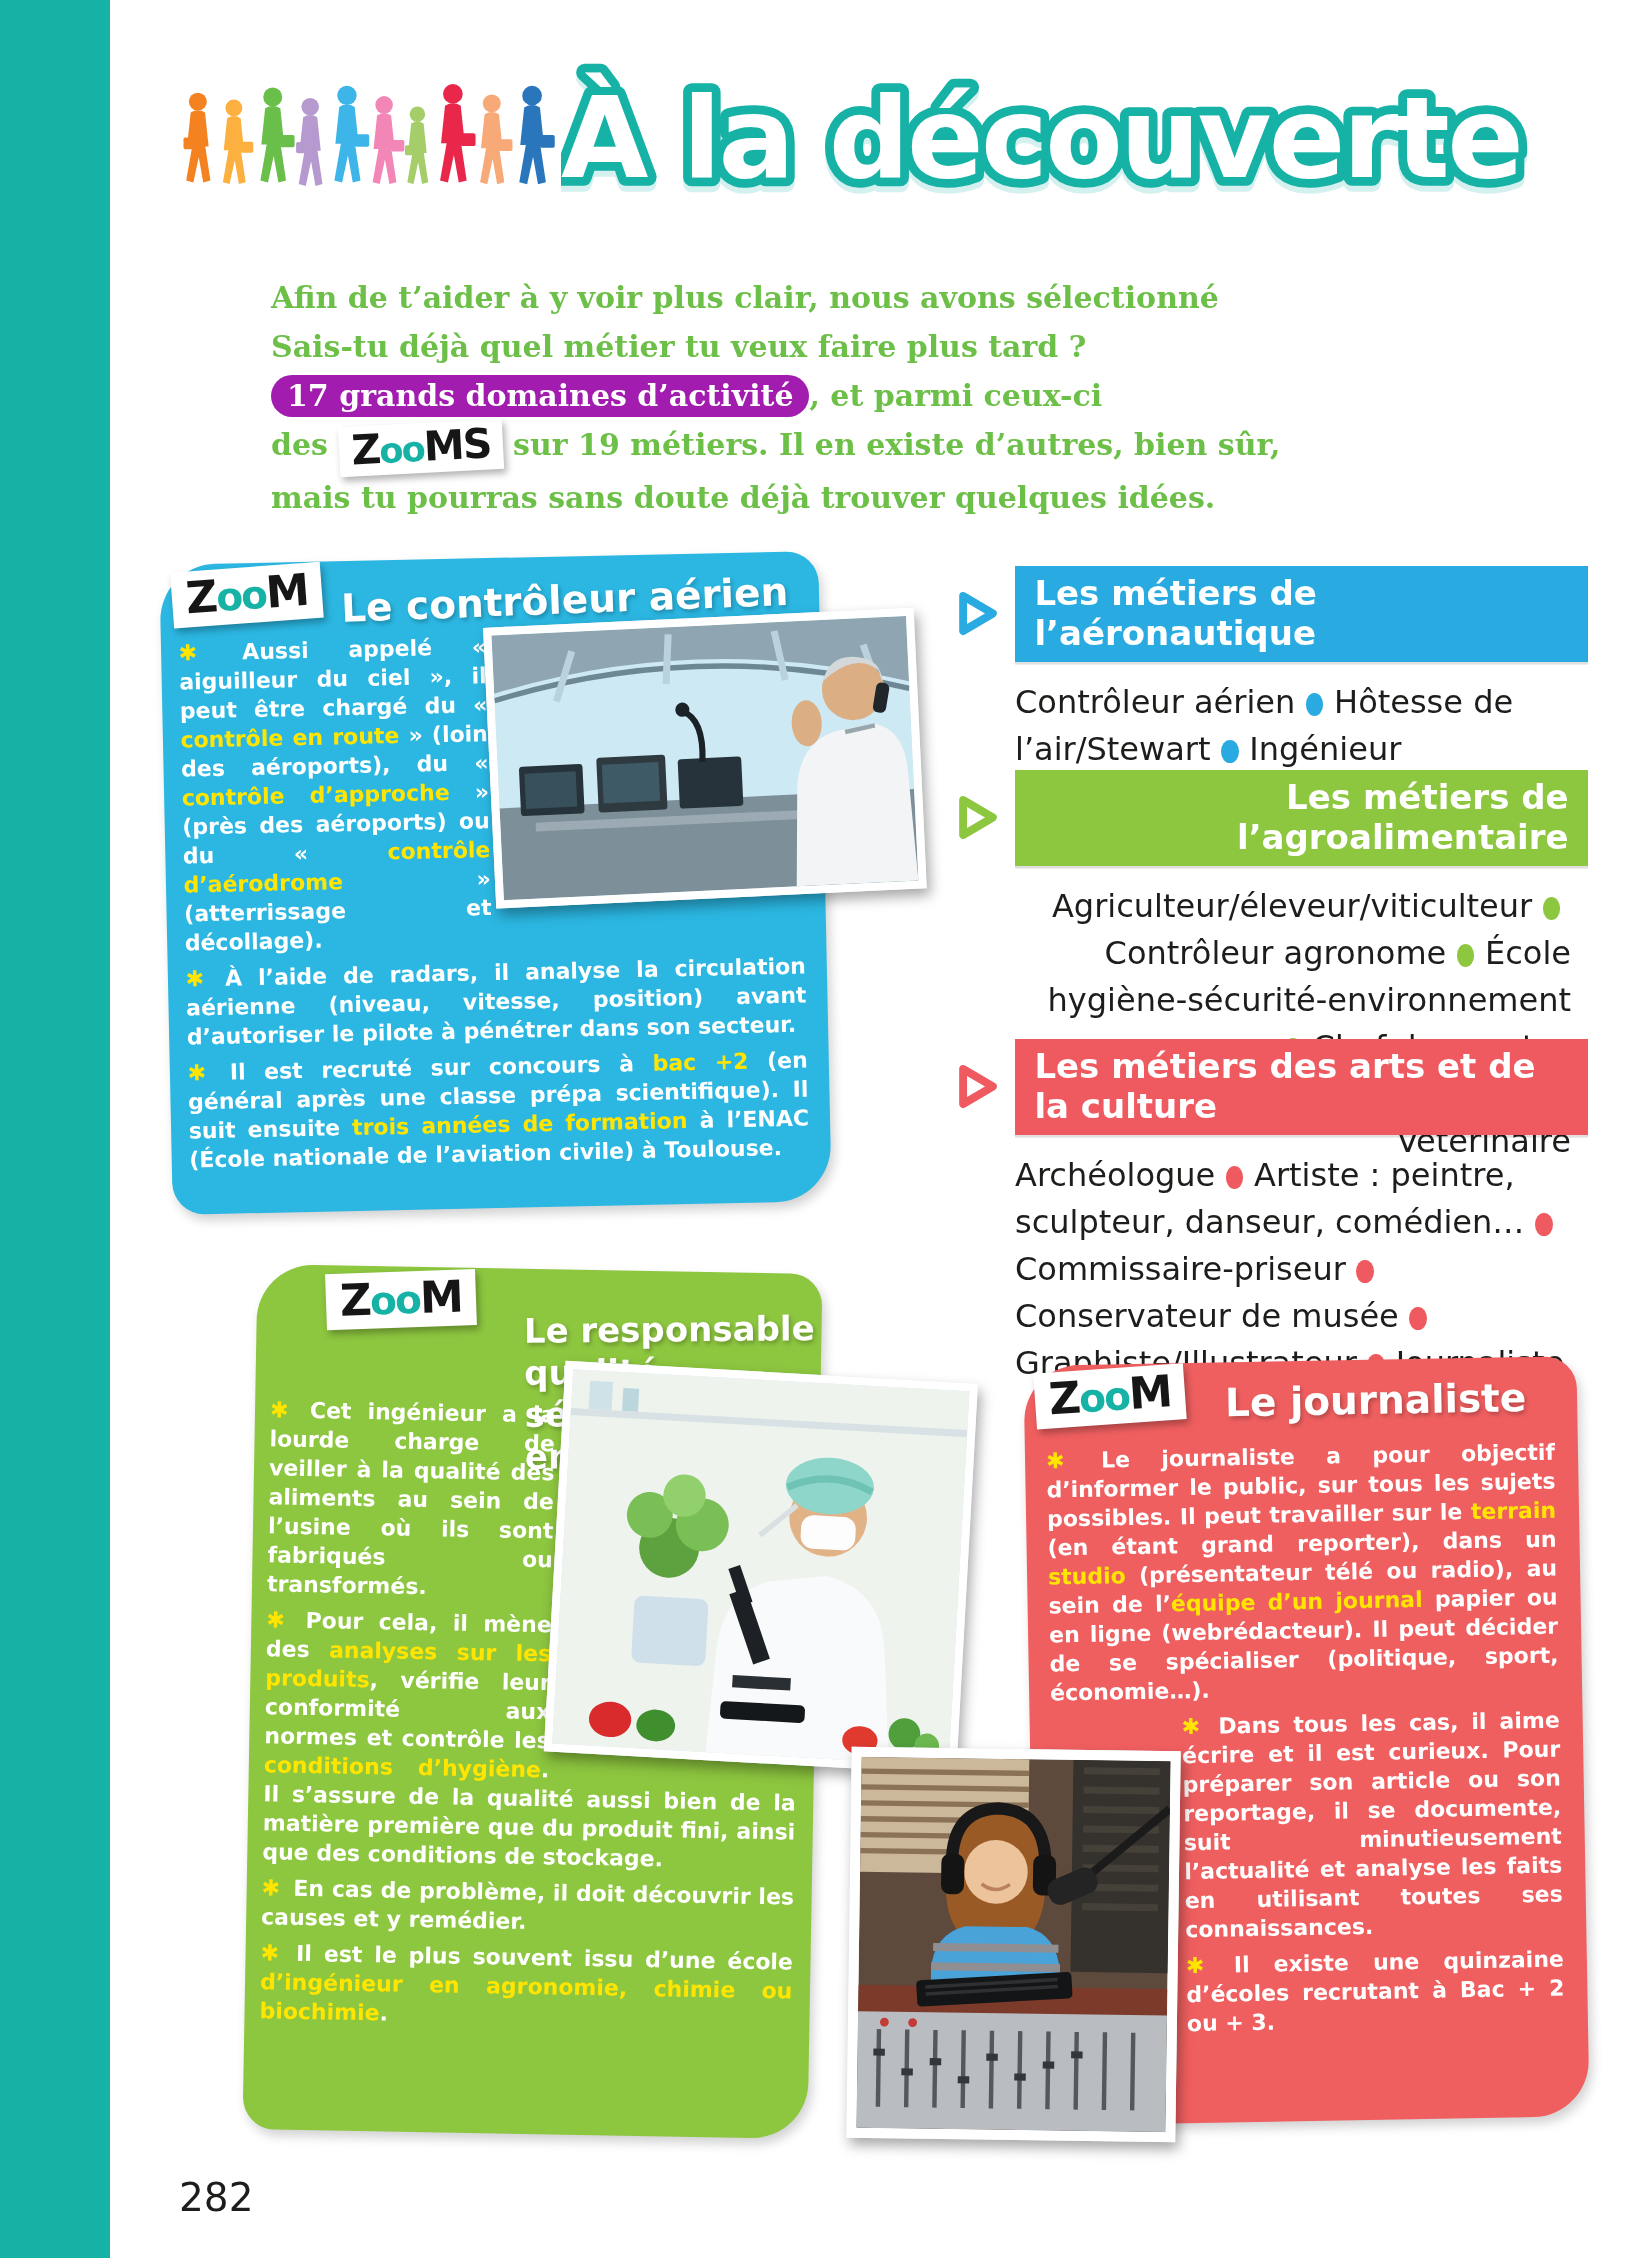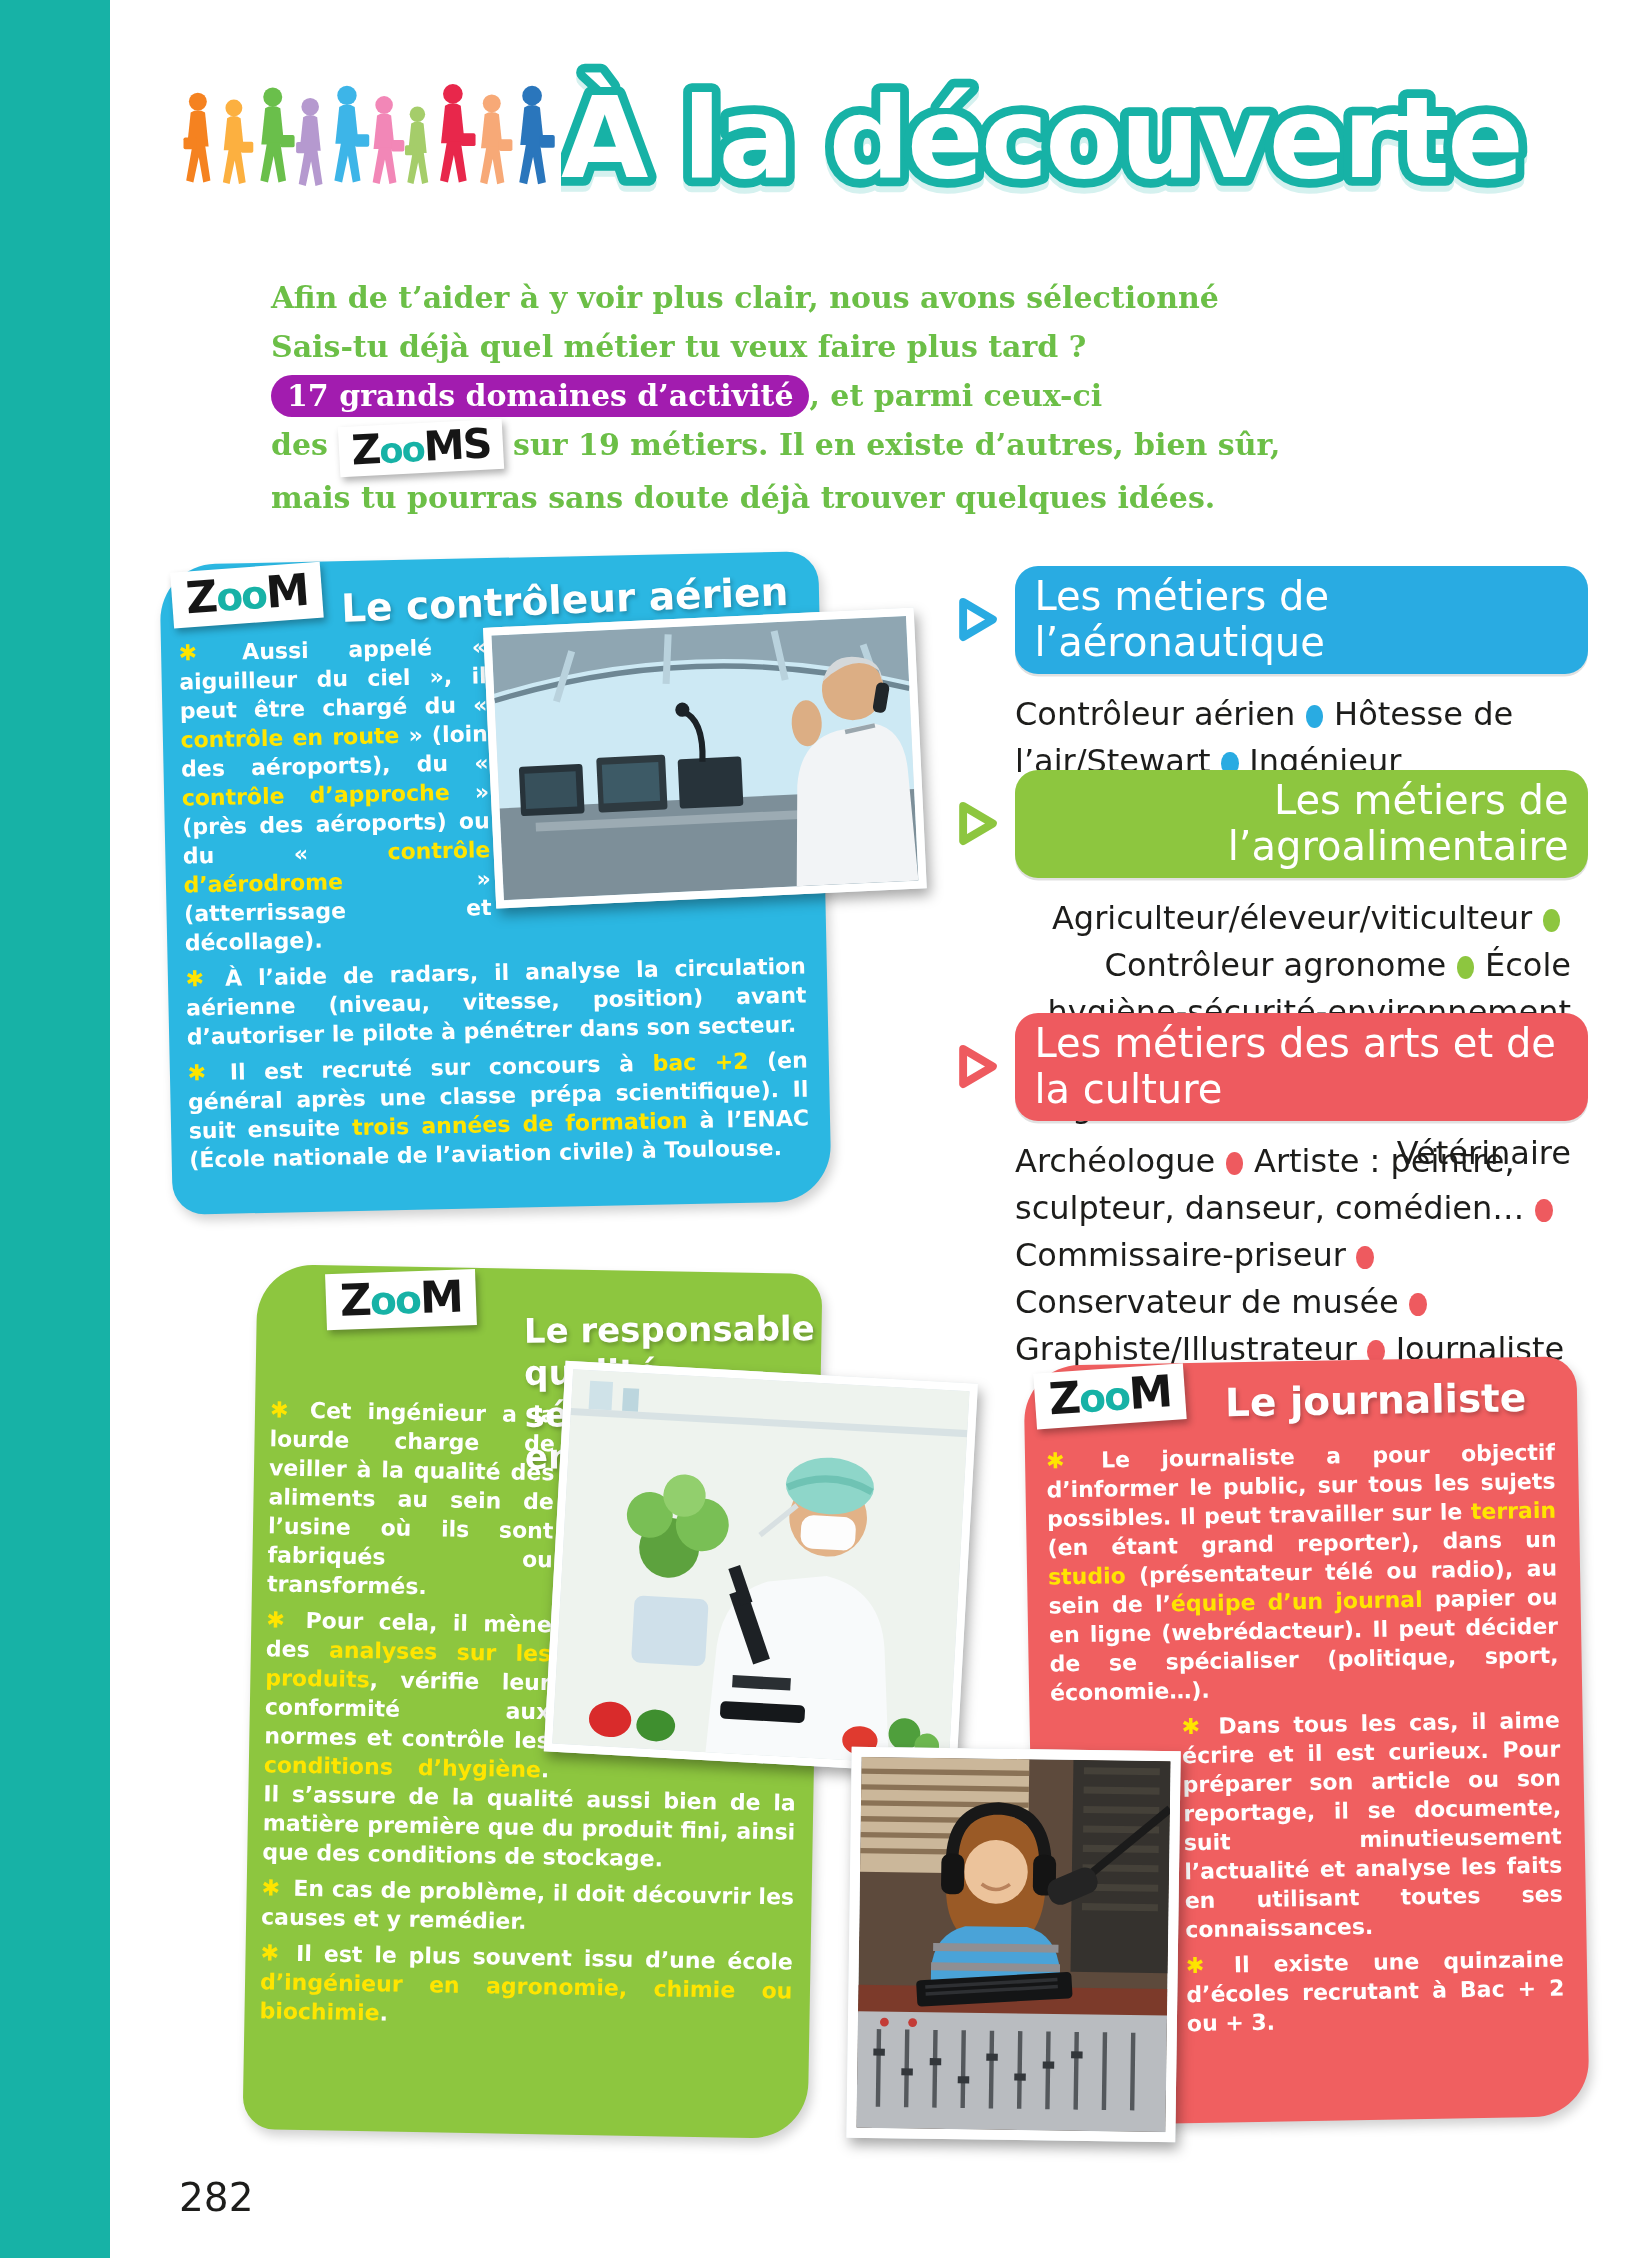--- a/index.html
+++ b/index.html
@@ -62,25 +62,25 @@
   
   .photo{position:absolute;border:8.8px solid #ffffff;box-shadow:3.5px 7px 12.4px rgba(0,0,0,0.35);
          background:#dfe8ec;z-index:5;}
   .photo svg{display:block;}
   .photo-controller{left:326px;top:64px;transform:rotate(-1.5deg);}
   .photo-lab{left:302px;top:99px;transform:rotate(2.2deg);}
   .photo-radio{left:849px;top:1749px;border-width:10.6px;transform:rotate(0.8deg);z-index:6;}
 
   
   .cat{position:absolute;left:957px;width:631px;}
-  .cat-aero{top:566px;}  .cat-agro{top:770px;text-align:right;}  .cat-arts{top:1013px;}
+  .cat-aero{top:566px;}  .cat-agro{top:770px;text-align:right;}  .cat-arts{top:1039px;}
   .cat-header{display:flex;align-items:center;}
   .cat-arrow{flex:0 0 auto;margin-right:16px;}
-  .cat-bar{display:inline-block;color:#ffffff;font-weight:normal;font-size:40px;
-           padding:7px 19.4px 8.8px;box-shadow:0 2.6px 0 rgba(0,0,0,0.12);border-radius:23px;}
+  .cat-bar{display:inline-block;color:#ffffff;font-weight:bold;font-size:34px;
+           padding:7px 19.4px 8.8px;box-shadow:0 2.6px 0 rgba(0,0,0,0.12);}
   .cat-aero .cat-bar{background:#29abe2;}
   .cat-agro .cat-bar{background:#8dc63f;}
   .cat-arts .cat-bar{background:#ee5a5f;}
   .cat-list{margin:17.6px 0 0 58px;width:556px;font-size:32px;line-height:47px;color:#1d1d1b;}
   .dot{display:inline-block;width:17.6px;height:23px;border-radius:50%;margin:0 10.6px;
        vertical-align:-2.6px;}
   .cat-aero .dot{background:#29abe2;}
   .cat-agro .dot{background:#8dc63f;}
   .cat-arts .dot{background:#ee5a5f;}
 

